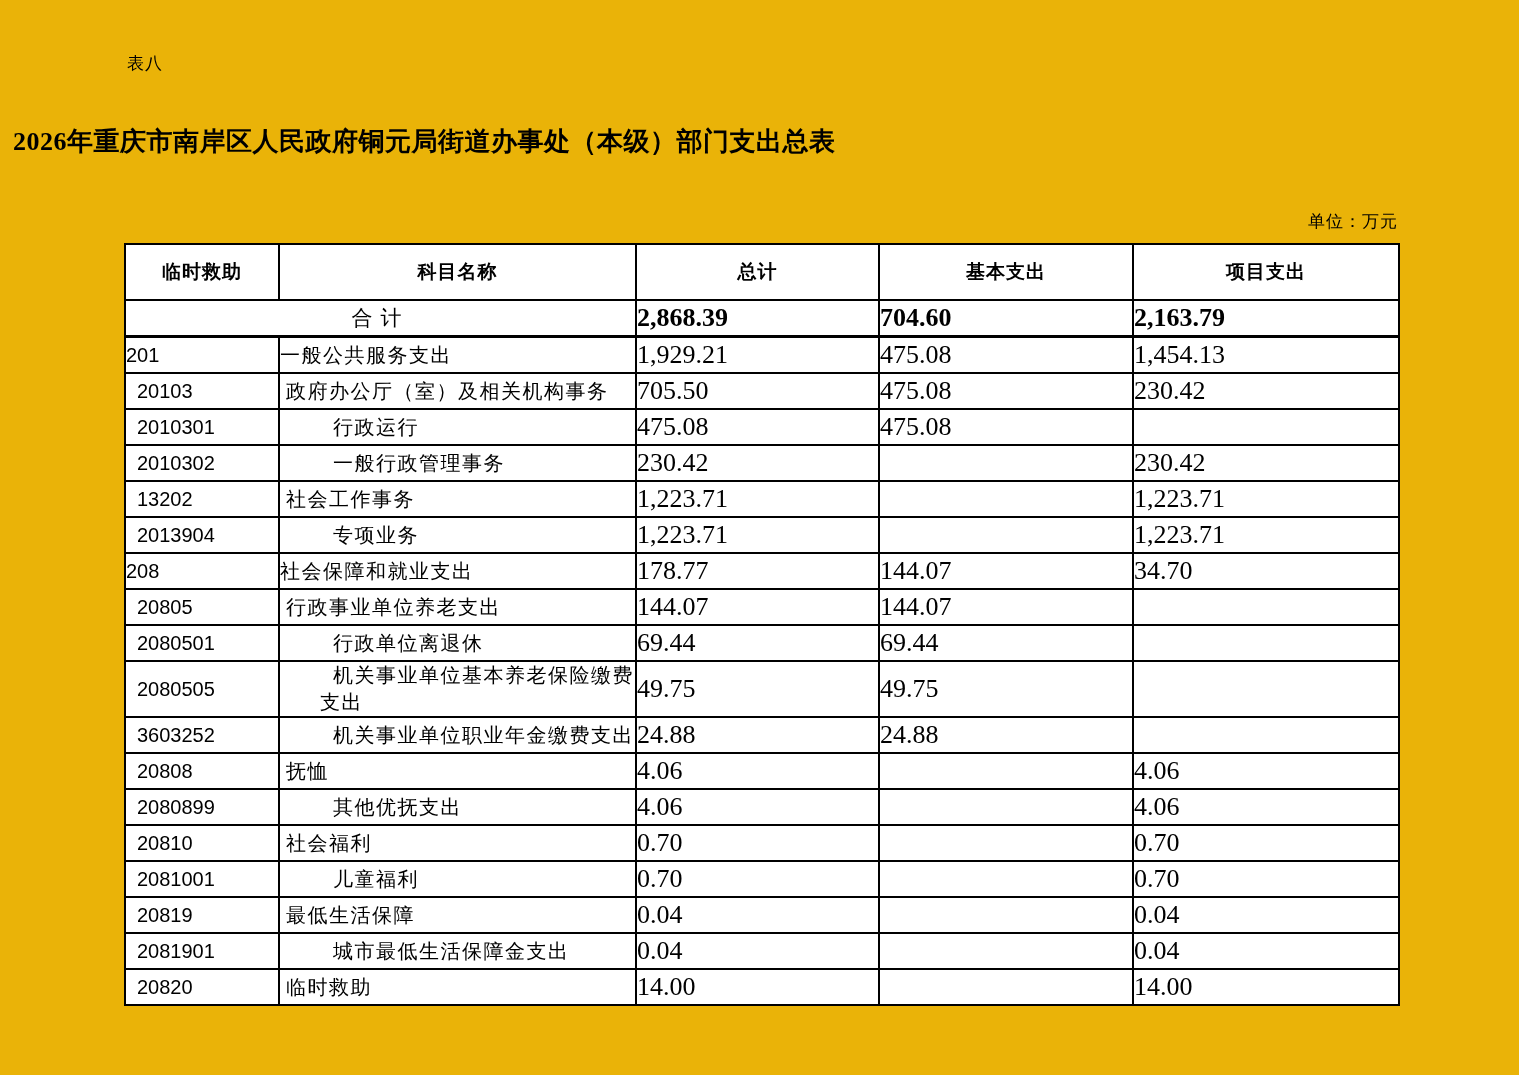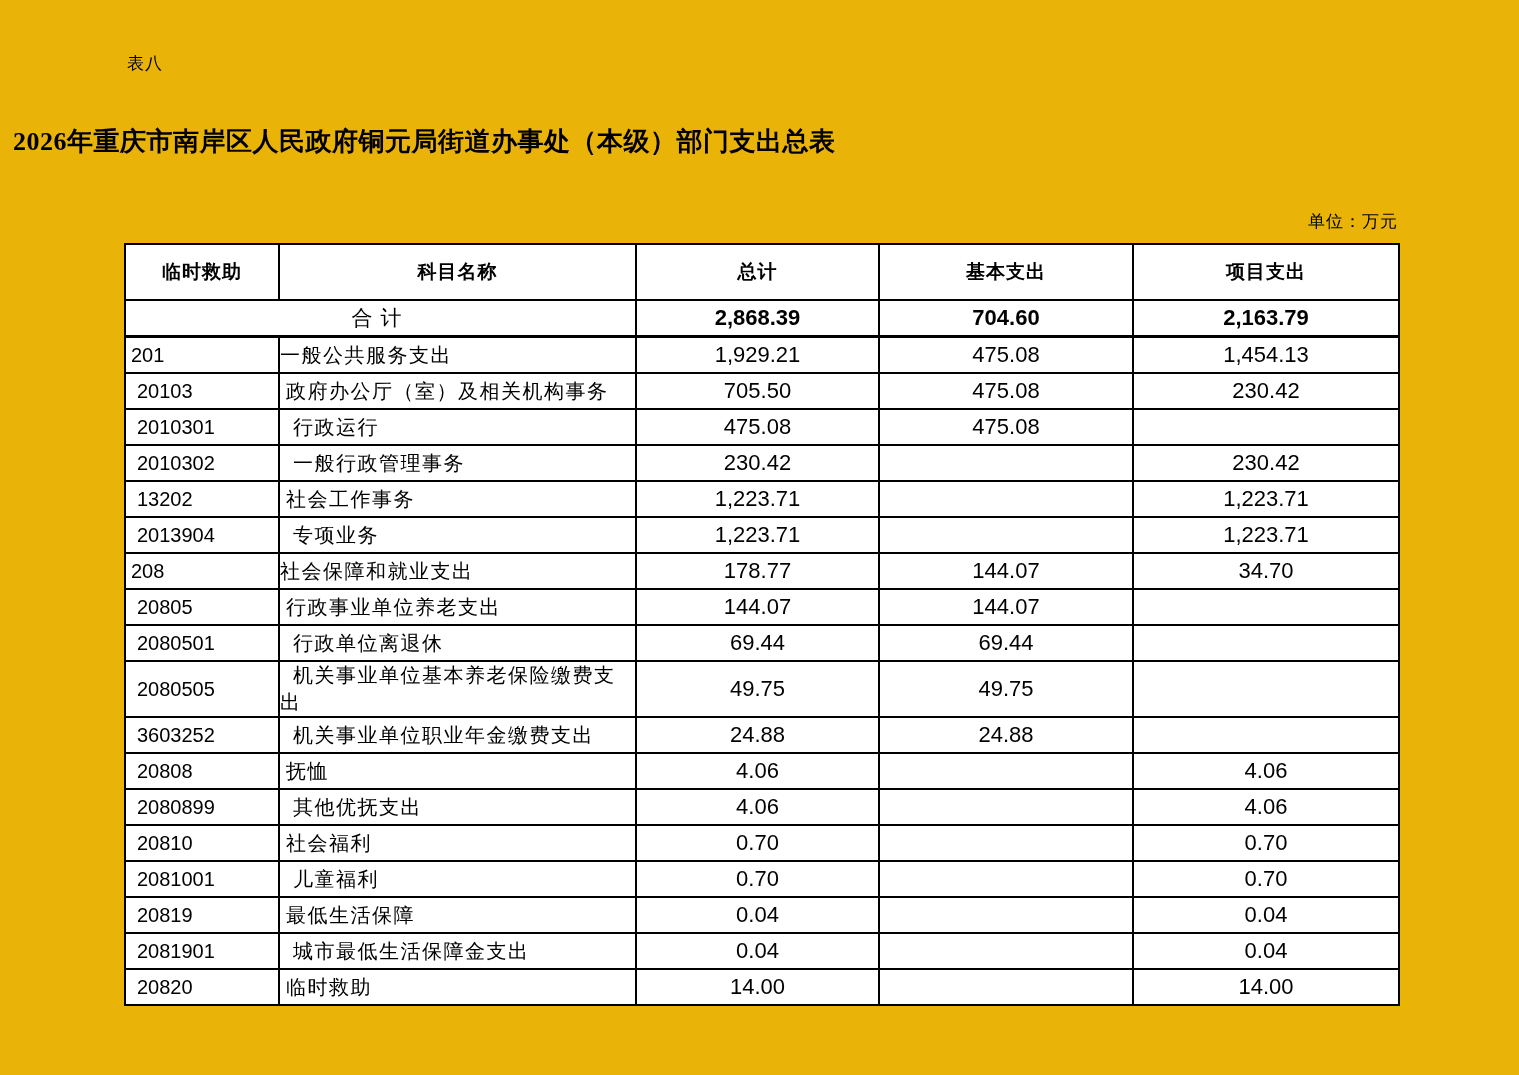--- a/index.html
+++ b/index.html
@@ -74,43 +74,43 @@
     letter-spacing: 1px;
   }
   tbody td { height: 34px; }
   tr.sum td { border-bottom-width: 3px; margin-left: 19px; }
   .sum-label {
     text-align: center;
     font-size: 21px;
     letter-spacing: 8px;
   }
   .amt {
-    text-align: center;
+    text-align: left;
     padding-right: 3px;
-    font-family: Liberation Sans, sans-serif;
-    font-size: 22px;
+    font-family: Liberation Serif, serif;
+    font-size: 26px;
   }
   tr.sum .amt { font-weight: bold; }
   .code {
     font-family: "Liberation Sans", "DejaVu Sans", sans-serif;
     font-size: 20px;
   }
-  .code.l0 { padding-left: 5px; }
+  .code.l0 { }
   .code.l1 { padding-left: 11px; }
   .code.l2 { padding-left: 11px; }
   .name {
     font-family: Liberation Sans, sans-serif;
     font-size: 20px;
     letter-spacing: 1.5px;
     line-height: 1.35;
     padding-left: 7px;
     padding-right: 2px;
   }
   .name.l1 { text-indent: 6px; }
-  .name.l2 { text-indent: 13px; }
+  .name.l2 { text-indent: 13px; padding-left: 40px; }
 </style>
 </head>
 <body>
 
 <div class="sheet">
 
   <div class="table-label">表八</div>
 
   <div class="doc-title">2026年重庆市南岸区人民政府铜元局街道办事处（本级）部门支出总表</div>
 

